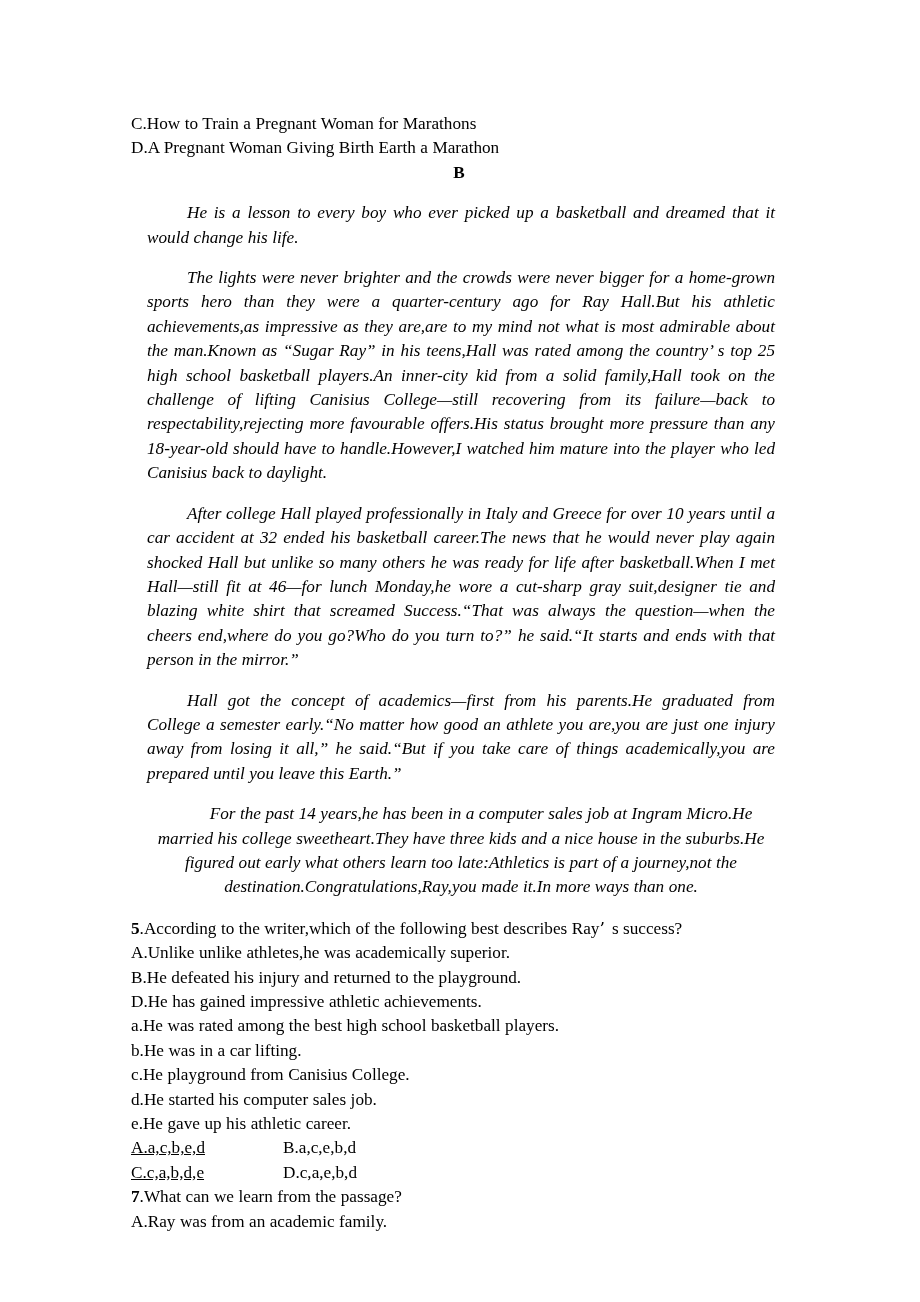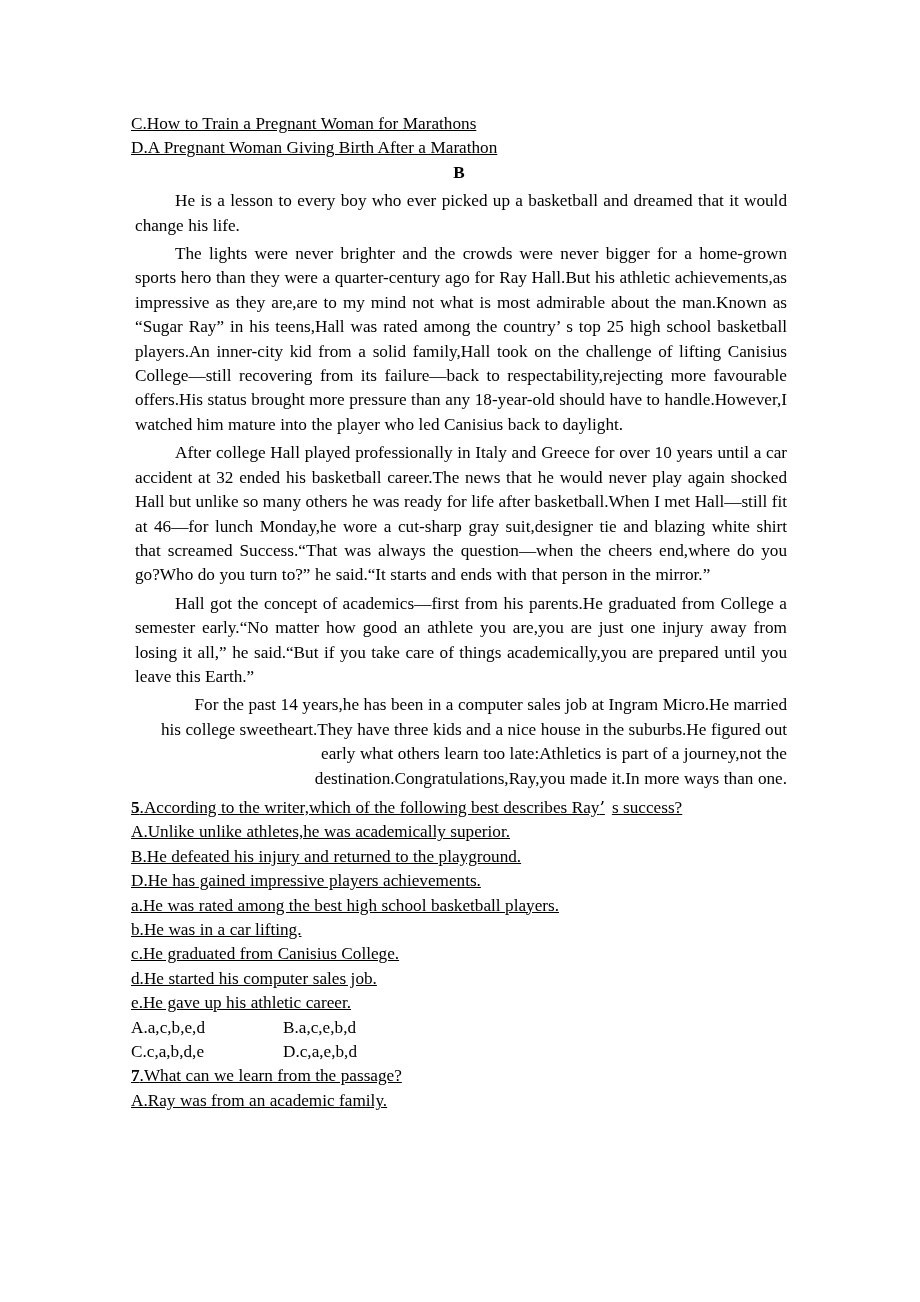--- a/index.html
+++ b/index.html
@@ -25,87 +25,88 @@
   }
   .doc-body {
     width: 660px;
     font-size: 17.2px;
     line-height: 24.4px;
     text-align: left;
     word-spacing: 0.2px;
   }
   .line {
     white-space: pre-wrap;
-    text-decoration: underline;
   }
   .section-heading {
     text-align: center;
     font-weight: bold;
     width: 660px;
     line-height: 24.4px;
     font-size: 17.2px;
     
     padding-right: 4px;
     box-sizing: border-box;
   }
   .para {
-    margin: 4px;
+    margin: 16px;
     text-indent: 40px;
     text-align: justify;
     text-justify: inter-word;
+    font-style: italic;
   }
   .para.last-flat {
-    text-align: right;
+    text-align: center;
   }
   .qnum {
     font-weight: bold;
   }
   .two-col {
     display: block;
     white-space: pre;
   }
   .col-a {
     display: inline-block;
     width: 152px;
+    text-decoration: underline;
   }
   
   .apos {
     font-family: "DejaVu Serif", serif;
     letter-spacing: 0;
   }
   .gap {
     display: inline-block;
     width: 7px;
   }
 </style>
 </head>
 <body>
 
 <div class="page">
   <div class="doc-body">
 
     <div class="line">C.How to Train a Pregnant Woman for Marathons</div>
-    <div class="line">D.A Pregnant Woman Giving Birth After a Marathon</div>
+    <div class="line">D.A Pregnant Woman Giving Birth Earth a Marathon</div>
 
     <div class="section-heading">B</div>
 
     <p class="para">He is a lesson to every boy who ever picked up a basketball and dreamed that it would change his life.</p>
     <p class="para">The lights were never brighter and the crowds were never bigger for a home-grown sports hero than they were a quarter-century ago for Ray Hall.But his athletic achievements,as impressive as they are,are to my mind not what is most admirable about the man.Known as “Sugar Ray” in his teens,Hall was rated among the country’ s top 25 high school basketball players.An inner-city kid from a solid family,Hall took on the challenge of lifting Canisius College—still recovering from its failure—back to respectability,rejecting more favourable offers.His status brought more pressure than any 18-year-old should have to handle.However,I watched him mature into the player who led Canisius back to daylight.</p>
     <p class="para">After college Hall played professionally in Italy and Greece for over 10 years until a car accident at 32 ended his basketball career.The news that he would never play again shocked Hall but unlike so many others he was ready for life after basketball.When I met Hall—still fit at 46—for lunch Monday,he wore a cut-sharp gray suit,designer tie and blazing white shirt that screamed Success.“That was always the question—when the cheers end,where do you go?Who do you turn to?” he said.“It starts and ends with that person in the mirror.”</p>
     <p class="para">Hall got the concept of academics—first from his parents.He graduated from College a semester early.“No matter how good an athlete you are,you are just one injury away from losing it all,” he said.“But if you take care of things academically,you are prepared until you leave this Earth.”</p>
     <p class="para last-flat">For the past 14 years,he has been in a computer sales job at Ingram Micro.He married his college sweetheart.They have three kids and a nice house in the suburbs.He figured out early what others learn too late:Athletics is part of a journey,not the destination.Congratulations,Ray,you made it.In more ways than one.</p>
 
     <div class="line"><span class="qnum">5</span><span>.According to the writer,which of the following best describes Ray</span><span class="apos">’</span><span class="gap"></span><span>s success?</span></div>
     <div class="line">A.Unlike unlike athletes,he was academically superior.</div>
     <div class="line">B.He defeated his injury and returned to the playground.</div>
-    <div class="line">D.He has gained impressive players achievements.</div>
+    <div class="line">D.He has gained impressive athletic achievements.</div>
 
     <div class="line">a.He was rated among the best high school basketball players.</div>
     <div class="line">b.He was in a car lifting.</div>
-    <div class="line">c.He graduated from Canisius College.</div>
+    <div class="line">c.He playground from Canisius College.</div>
     <div class="line">d.He started his computer sales job.</div>
     <div class="line">e.He gave up his athletic career.</div>
 
     <div class="two-col"><span class="col-a">A.a,c,b,e,d</span><span>B.a,c,e,b,d</span></div>
     <div class="two-col"><span class="col-a">C.c,a,b,d,e</span><span>D.c,a,e,b,d</span></div>
 
     <div class="line"><span class="qnum">7</span><span>.What can we learn from the passage?</span></div>
     <div class="line">A.Ray was from an academic family.</div>
 
   </div>

